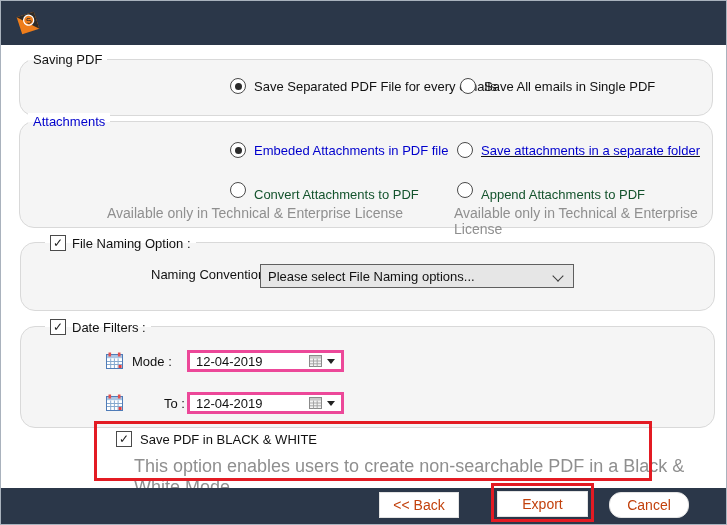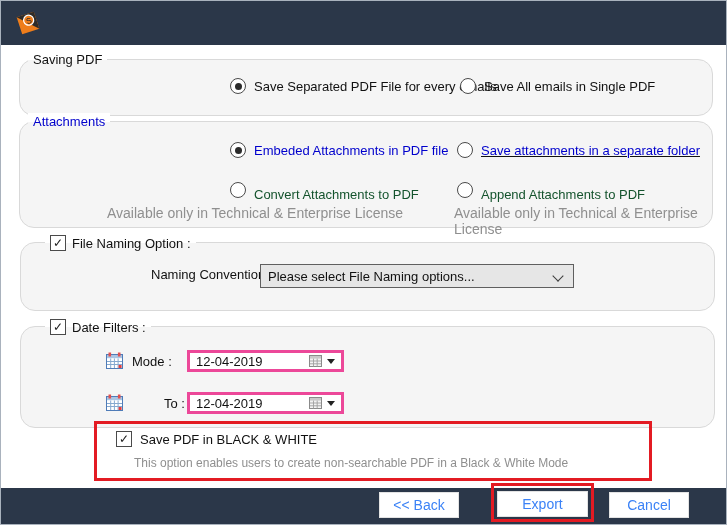--- a/index.html
+++ b/index.html
@@ -46,26 +46,26 @@
     display:flex;align-items:center;padding:0 6px;
   }
   .datefield .spacer{flex:1;}
   .dp-arrow{width:0;height:0;border-left:4px solid transparent;border-right:4px solid transparent;border-top:5px solid #222;margin-left:5px;}
   .cal-icon{display:inline-block;position:absolute;}
   
   .annot{position:absolute;border:3px solid #e31b23;box-sizing:border-box;background:transparent;pointer-events:none;}
   
   .bottombar{position:absolute;left:0;top:487px;width:100%;height:38px;background:#2b3749;}
   .btn{
-    position:absolute;background:#ffffff;border:1px solid #e3e3e3;color:#3b82f6;
+    position:absolute;background:#ffffff;border:1px solid #e3e3e3;color:#c2410c;
     font-family:"Liberation Sans", sans-serif;font-size:14px;text-align:center;
     display:flex;align-items:center;justify-content:center;box-sizing:border-box;
   }
   .bw-label-row{position:absolute;display:inline-flex;align-items:center;gap:8px;}
-  .bw-desc{position:absolute;color:#8f8f8f;font-size:12px;}
+  .bw-desc{position:absolute;color:#8f8f8f;font-size:18px;}
 </style>
 </head>
 <body>
 
 <div class="dialog">
 
   <div class="titlebar">
     <span class="app-icon">
       <svg width="28" height="28" viewBox="0 0 28 28">
         <g transform="rotate(-18 14 14)">
@@ -187,17 +187,17 @@
     <span>Save PDF in BLACK &amp; WHITE</span>
   </span>
   <span class="bw-desc" style="left:133px;top:455px;">This option enables users to create non-searchable PDF in a Black &amp; White Mode</span>
 
   <div class="annot" style="left:93px;top:420px;width:558px;height:60px;"></div>
 
   <div class="bottombar"></div>
 
   <button class="btn" style="left:378px;top:491px;width:80px;height:26px;">&lt;&lt; Back</button>
   <button class="btn" style="left:496px;top:490px;width:91px;height:26px;">Export</button>
-  <button class="btn" style="left:608px;top:491px;width:80px;height:26px;">Cancel</button>
+  <button class="btn" style="left:608px;top:491px;width:80px;height:26px;border-radius:12px;">Cancel</button>
 
   <div class="annot" style="left:490px;top:482px;width:103px;height:39px;"></div>
 
 </div>
 
 </body></html>

